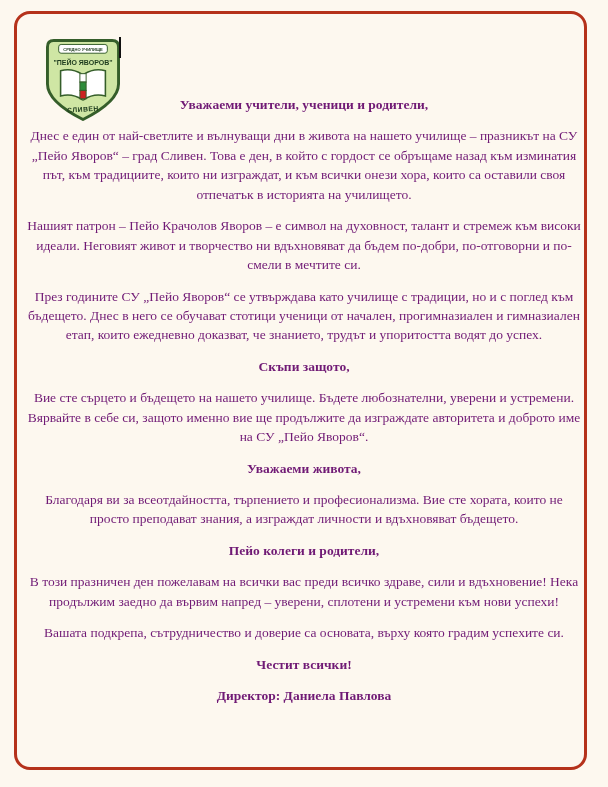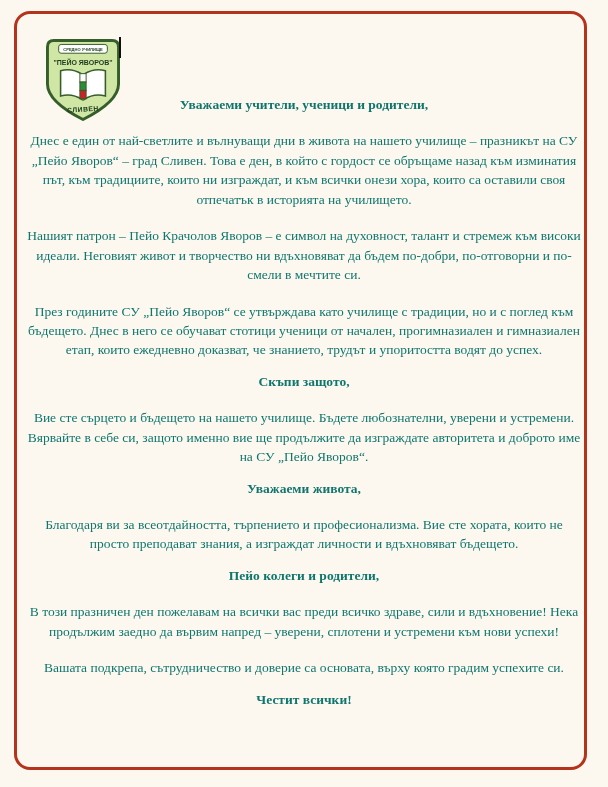--- a/index.html
+++ b/index.html
@@ -42,24 +42,24 @@
     background: #111;
   }
   .content {
     position: absolute;
     left: 27px;
     top: 95px;
     width: 554px;
     text-align: center;
     font-size: 13.5px;
     line-height: 1.44;
-    color: #0f766e;
+    color: #701a75;
   }
   .para {
-    margin: 17px 0 12px 0;
+    margin: 7px 0 12px 0;
   }
   .heading {
     margin: 0 0 12px 0;
     font-weight: bold;
   }
   svg text {
     font-family: "Liberation Sans", sans-serif;
   }
 </style>
 </head>
@@ -94,15 +94,16 @@
     <p class="para">Нашият патрон – Пейо Крачолов Яворов – е символ на духовност, талант и стремеж към високи идеали. Неговият живот и творчество ни вдъхновяват да бъдем по-добри, по-отговорни и по-смели в мечтите си.</p>
     <p class="para">През годините СУ „Пейо Яворов“ се утвърждава като училище с традиции, но и с поглед към бъдещето. Днес в него се обучават стотици ученици от начален, прогимназиален и гимназиален етап, които ежедневно доказват, че знанието, трудът и упоритостта водят до успех.</p>
     <p class="heading">Скъпи защото,</p>
     <p class="para">Вие сте сърцето и бъдещето на нашето училище. Бъдете любознателни, уверени и устремени. Вярвайте в себе си, защото именно вие ще продължите да изграждате авторитета и доброто име на СУ „Пейо Яворов“.</p>
     <p class="heading">Уважаеми живота,</p>
     <p class="para">Благодаря ви за всеотдайността, търпението и професионализма. Вие сте хората, които не просто преподават знания, а изграждат личности и вдъхновяват бъдещето.</p>
     <p class="heading">Пейо колеги и родители,</p>
     <p class="para">В този празничен ден пожелавам на всички вас преди всичко здраве, сили и вдъхновение! Нека продължим заедно да вървим напред – уверени, сплотени и устремени към нови успехи!</p>
     <p class="para">Вашата подкрепа, сътрудничество и доверие са основата, върху която градим успехите си.</p>
     <p class="heading">Честит всички!</p>
+    <p class="heading">Директор: Даниела Павлова</p>
   </div>
 
 </div>
 
 </body></html>

